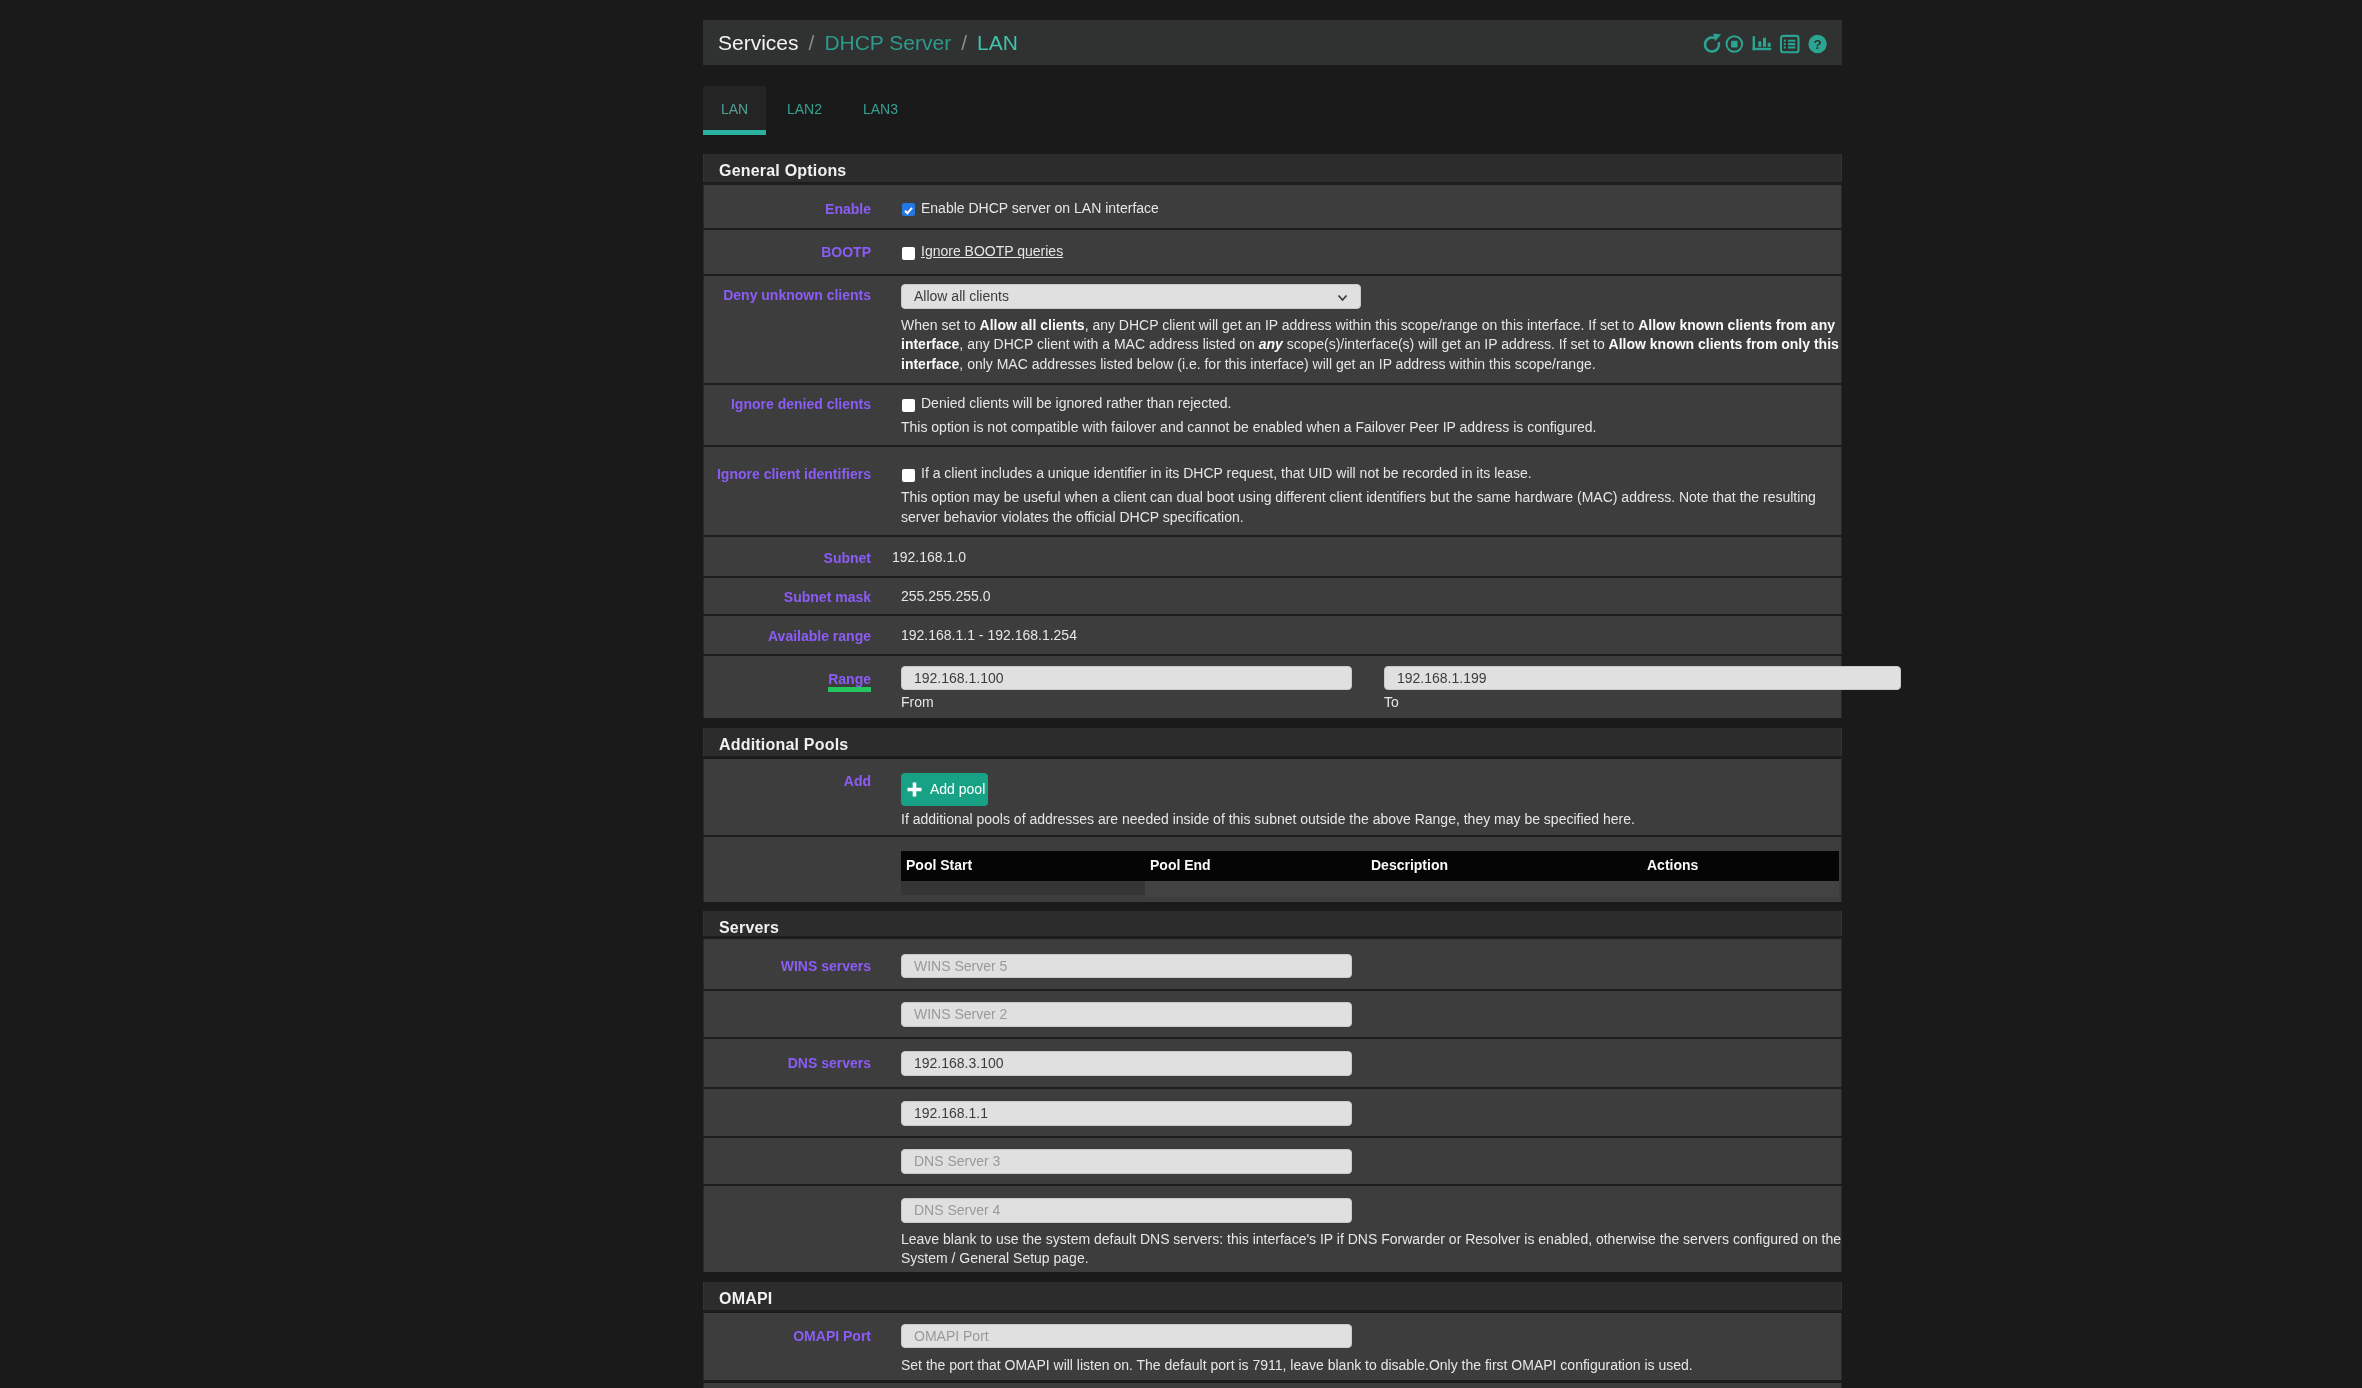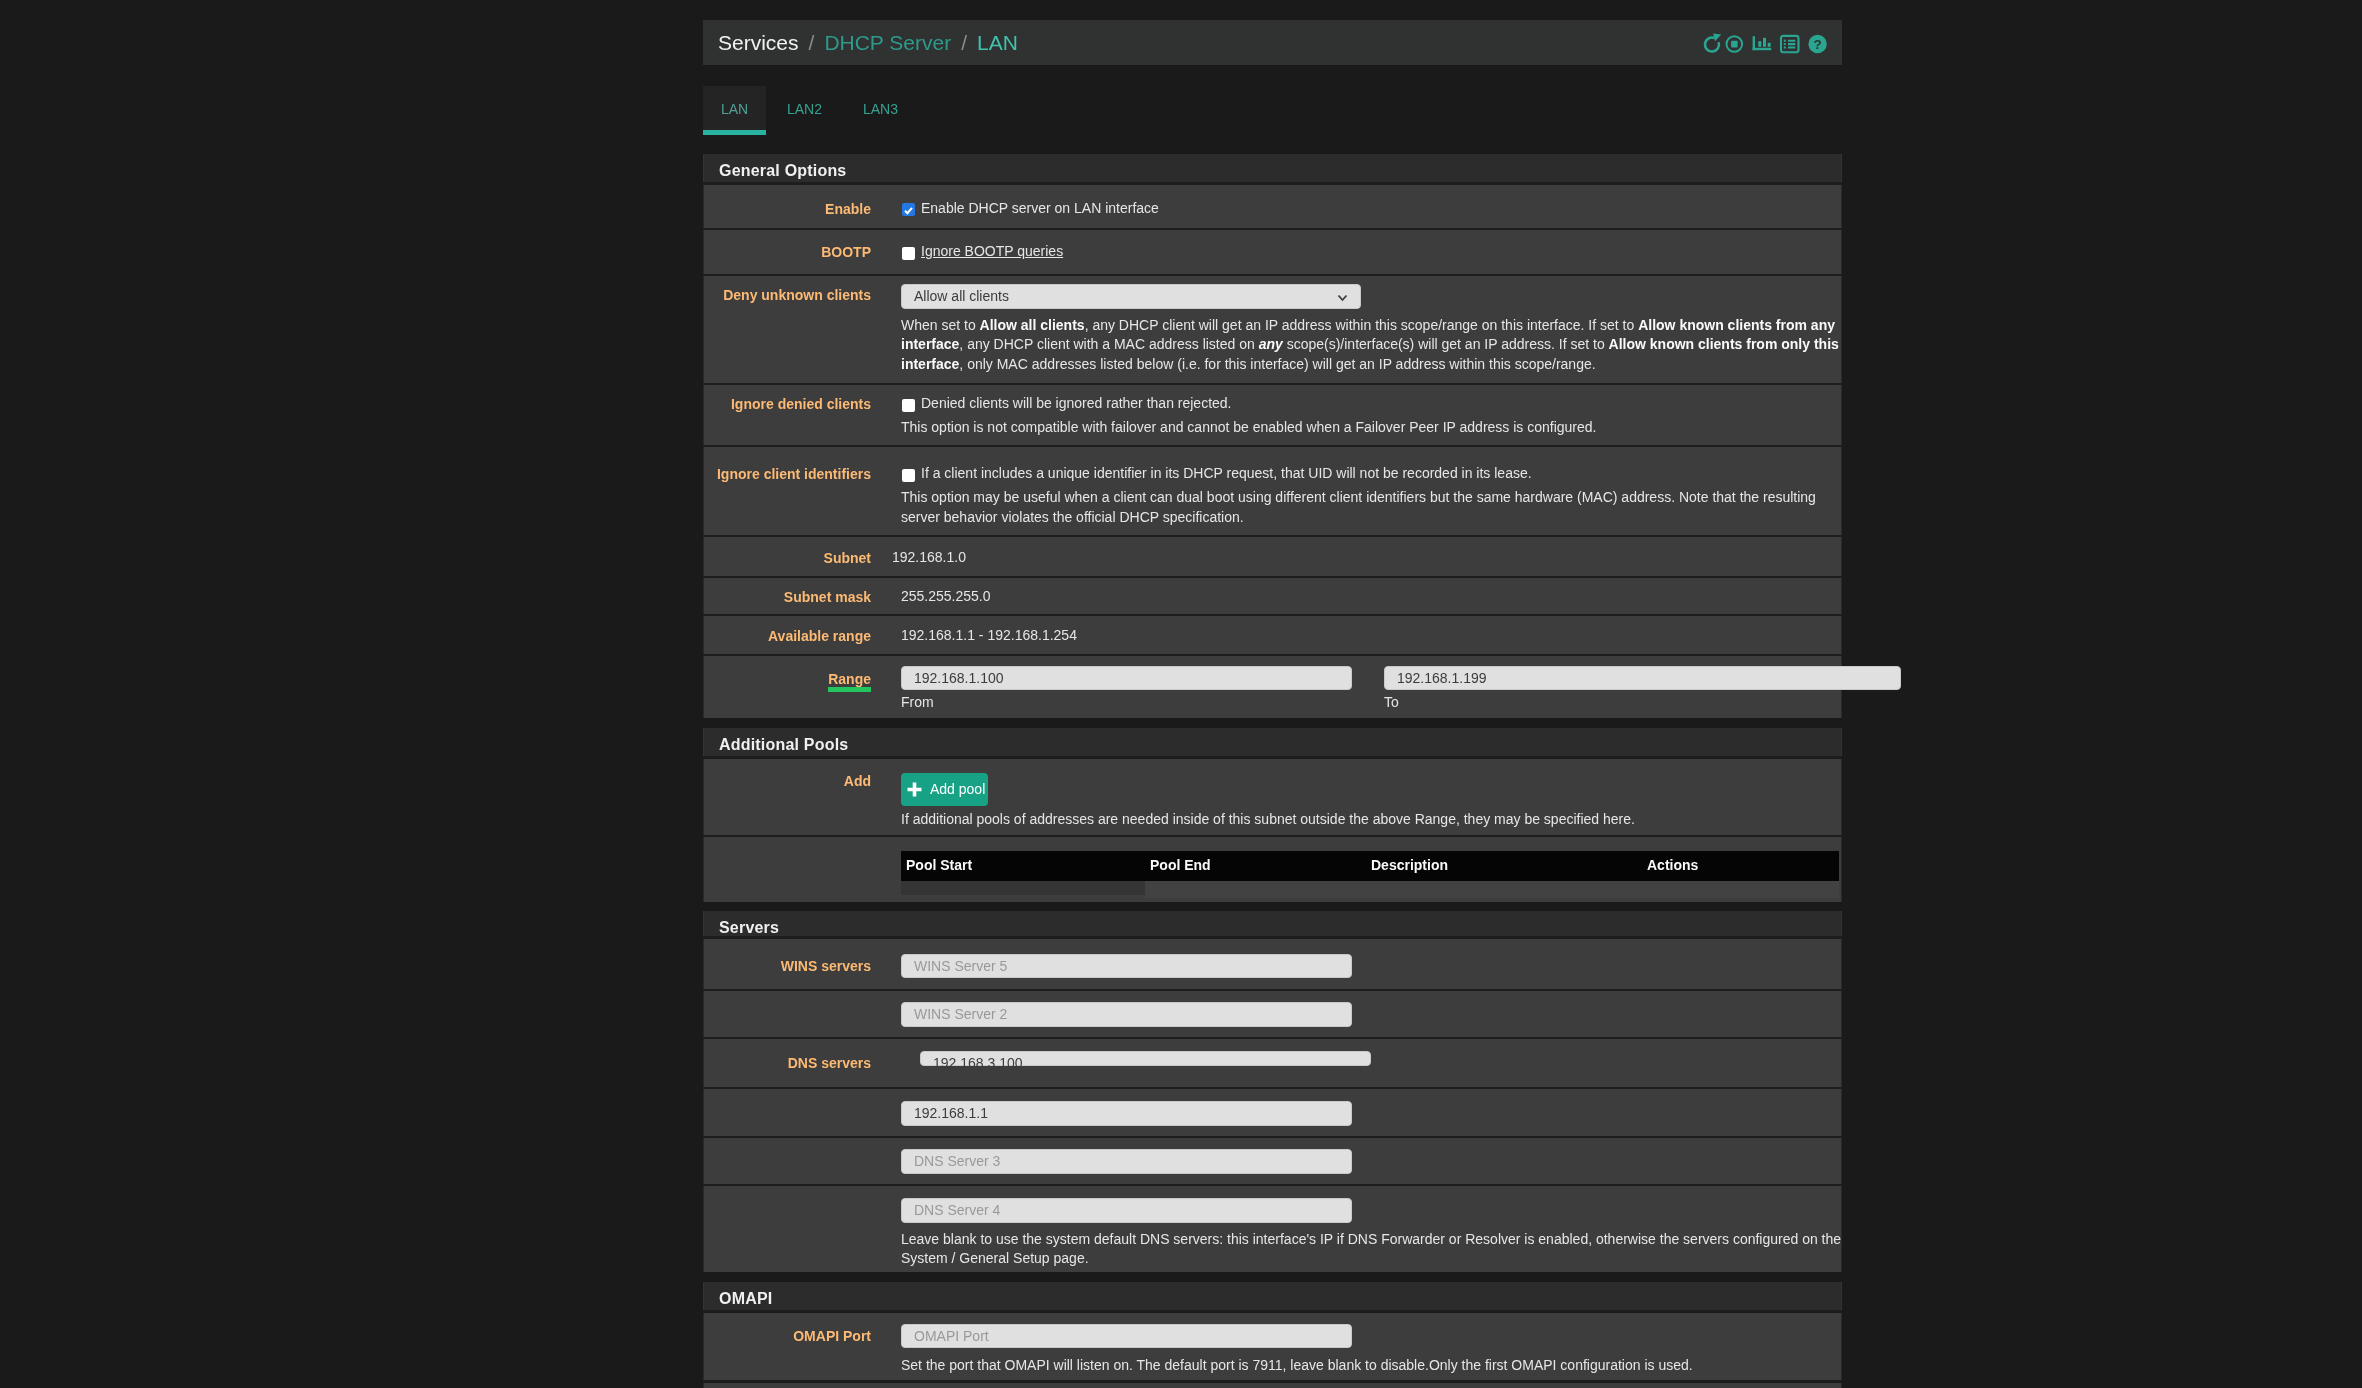--- a/index.html
+++ b/index.html
@@ -5,21 +5,21 @@
   * { margin:0; padding:0; box-sizing:border-box; }
   html,body { width:2362px; height:1388px; background:#1a1a1a; overflow:hidden;
     font-family:"Liberation Sans", sans-serif; }
   .abs { position:absolute; }
   .row { position:absolute; left:703px; width:1139px; background:#3d3d3d; box-shadow:inset 1px 0 0 #2a2a2a, inset -1px 0 0 #2a2a2a; }
   .sep { position:absolute; left:703px; width:1139px; height:2px; background:#1d1d1d; }
   .phead { position:absolute; left:703px; width:1139px; height:28px; background:#2c2c2c; box-shadow:inset 1px 0 0 #333333, inset -1px 0 0 #333333; }
   .ptitle { position:absolute; left:719px; font-size:16px; font-weight:bold; color:#f0f0f0;
     letter-spacing:0.2px; line-height:20px; padding-top:7px; }
   .lbl { position:absolute; left:703px; width:168px; text-align:right; font-size:14px;
-    font-weight:bold; color:#fdba74; line-height:20px; }
+    font-weight:bold; color:#8b5cf6; line-height:20px; }
   .txt { position:absolute; font-size:14px; color:#e6e6e6; line-height:19.5px; }
   .inp { position:absolute; background:#e0e0e0; border:1px solid #c9c9c9; border-radius:4px; font-size:14px;
     color:#3c3c3c; line-height:23px; padding-left:12px; }
   .ph { color:#999999; }
   .cb { position:absolute; width:13px; height:13px; border-radius:2px; background:#ffffff; }
   .cbc { background:#2577e3; }
   b { color:#fafafa; }
 </style>
 </head>
 <body>
@@ -151,21 +151,21 @@
 <div class="sep" style="top:988.7px;"></div>
 <div class="sep" style="top:1037.4px;"></div>
 <div class="sep" style="top:1087px;"></div>
 <div class="sep" style="top:1135.7px;"></div>
 <div class="sep" style="top:1184.4px;"></div>
 
 <div class="lbl" style="top:956px;">WINS servers</div>
 <div class="inp ph" style="left:901px;top:954px;width:451px;height:24px;">WINS Server 5</div>
 <div class="inp ph" style="left:901px;top:1002px;width:451px;height:25px;">WINS Server 2</div>
 <div class="lbl" style="top:1053px;">DNS servers</div>
-<div class="inp" style="left:920px;top:1051px;width:451px;height:15px;">192.168.3.100</div>
+<div class="inp" style="left:901px;top:1051px;width:451px;height:25px;">192.168.3.100</div>
 <div class="inp" style="left:901px;top:1101px;width:451px;height:25px;">192.168.1.1</div>
 <div class="inp ph" style="left:901px;top:1149px;width:451px;height:25px;">DNS Server 3</div>
 <div class="inp ph" style="left:901px;top:1198px;width:451px;height:25px;">DNS Server 4</div>
 <div class="txt" style="left:901px;top:1229.5px;width:990px;white-space:nowrap;">Leave blank to use the system default DNS servers: this interface's IP if DNS Forwarder or Resolver is enabled, otherwise the servers configured on the<br>System / General Setup page.</div>
 
 <div class="phead" style="top:1282px;"></div>
 <div class="ptitle" style="top:1282px;">OMAPI</div>
 <div class="sep" style="top:1310px;"></div>
 <div class="row" style="top:1313px;height:67.3px;"></div>
 <div class="sep" style="top:1380.3px;"></div>

